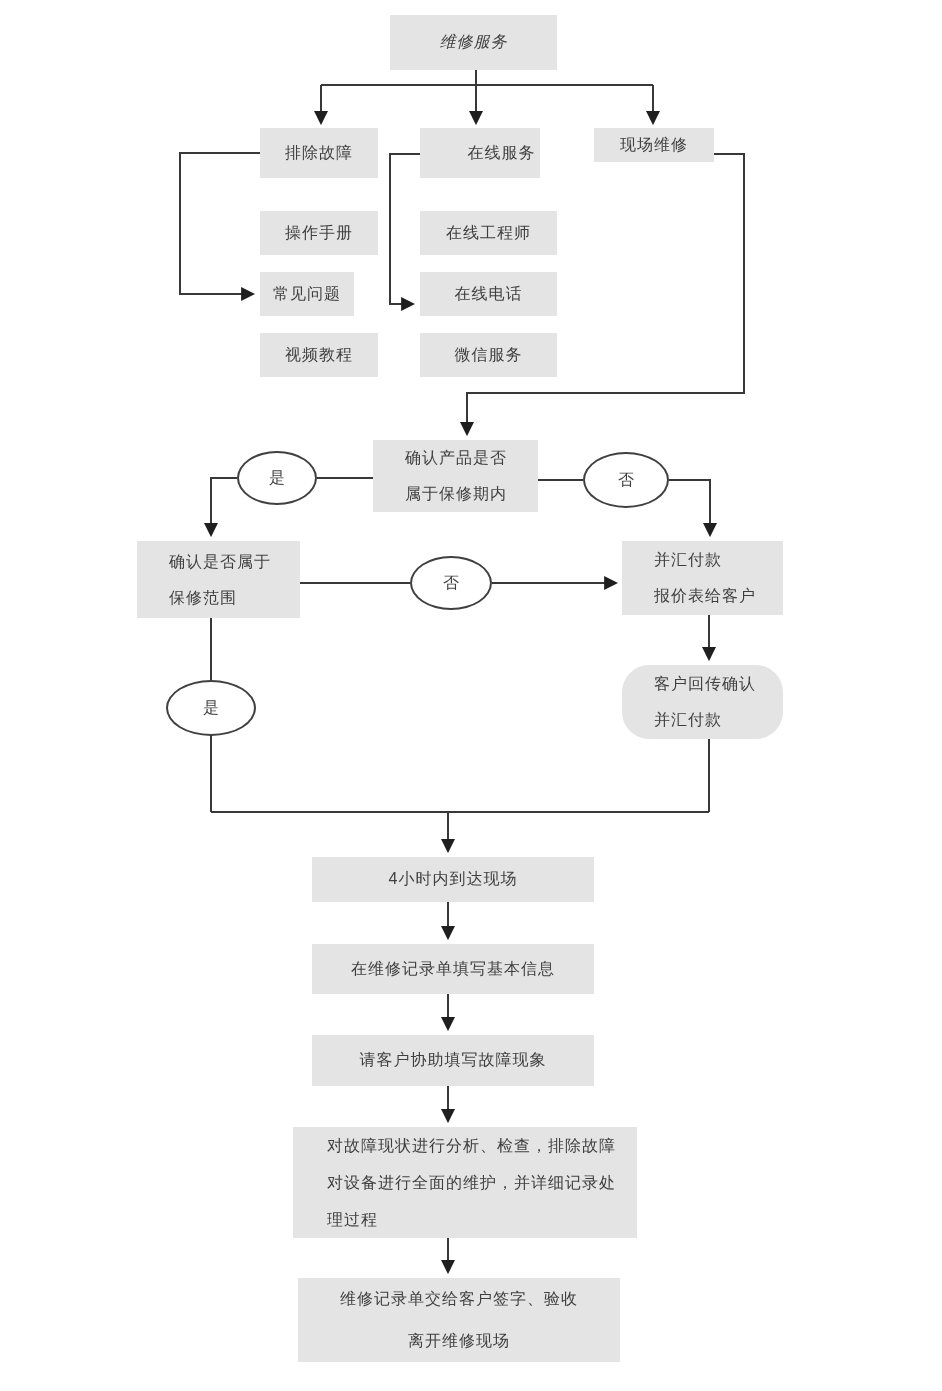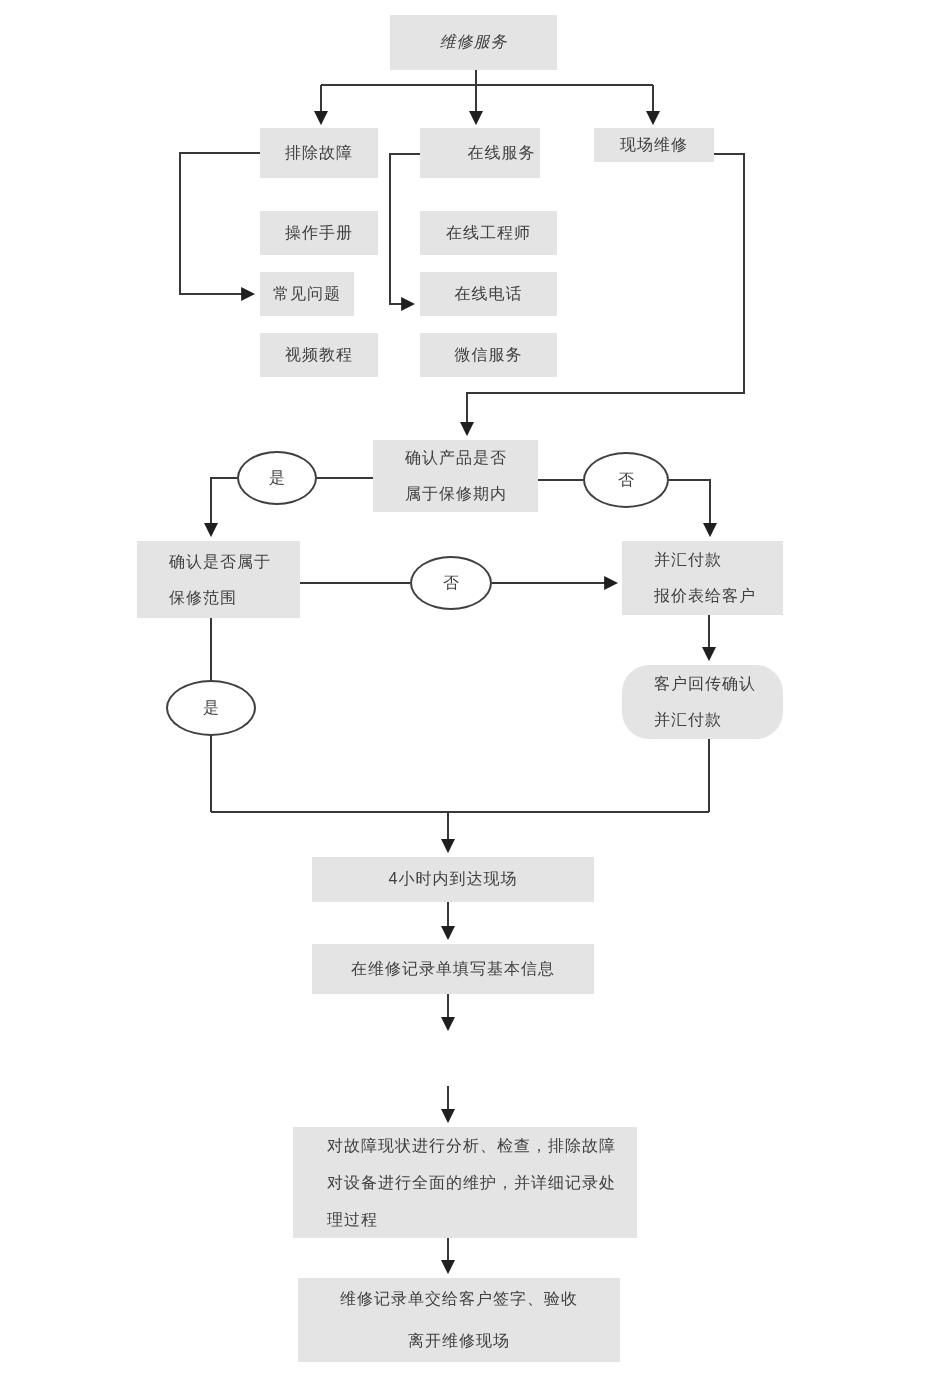--- a/index.html
+++ b/index.html
@@ -133,20 +133,21 @@
   </div>
 
   <div class="ellipse" style="left:166px;top:680px;width:90px;height:56px;">
     <span>是</span>
   </div>
 
   <div class="node" style="left:312px;top:857px;width:282px;height:45px;">4小时内到达现场</div>
 
   <div class="node" style="left:312px;top:944px;width:282px;height:50px;">在维修记录单填写基本信息</div>
 
+  <div class="node" style="left:312px;top:1035px;width:282px;height:51px;">请客户协助填写故障现象</div>
 
   <div class="node ml ml3" style="left:293px;top:1127px;width:344px;height:111px;">
     <span>对故障现状进行分析、检查，排除故障</span>
     <span>对设备进行全面的维护，并详细记录处</span>
     <span>理过程</span>
   </div>
 
   <div class="node ml ml-center" style="left:298px;top:1278px;width:322px;height:84px;">
     <span>维修记录单交给客户签字、验收</span>
     <span>离开维修现场</span>

